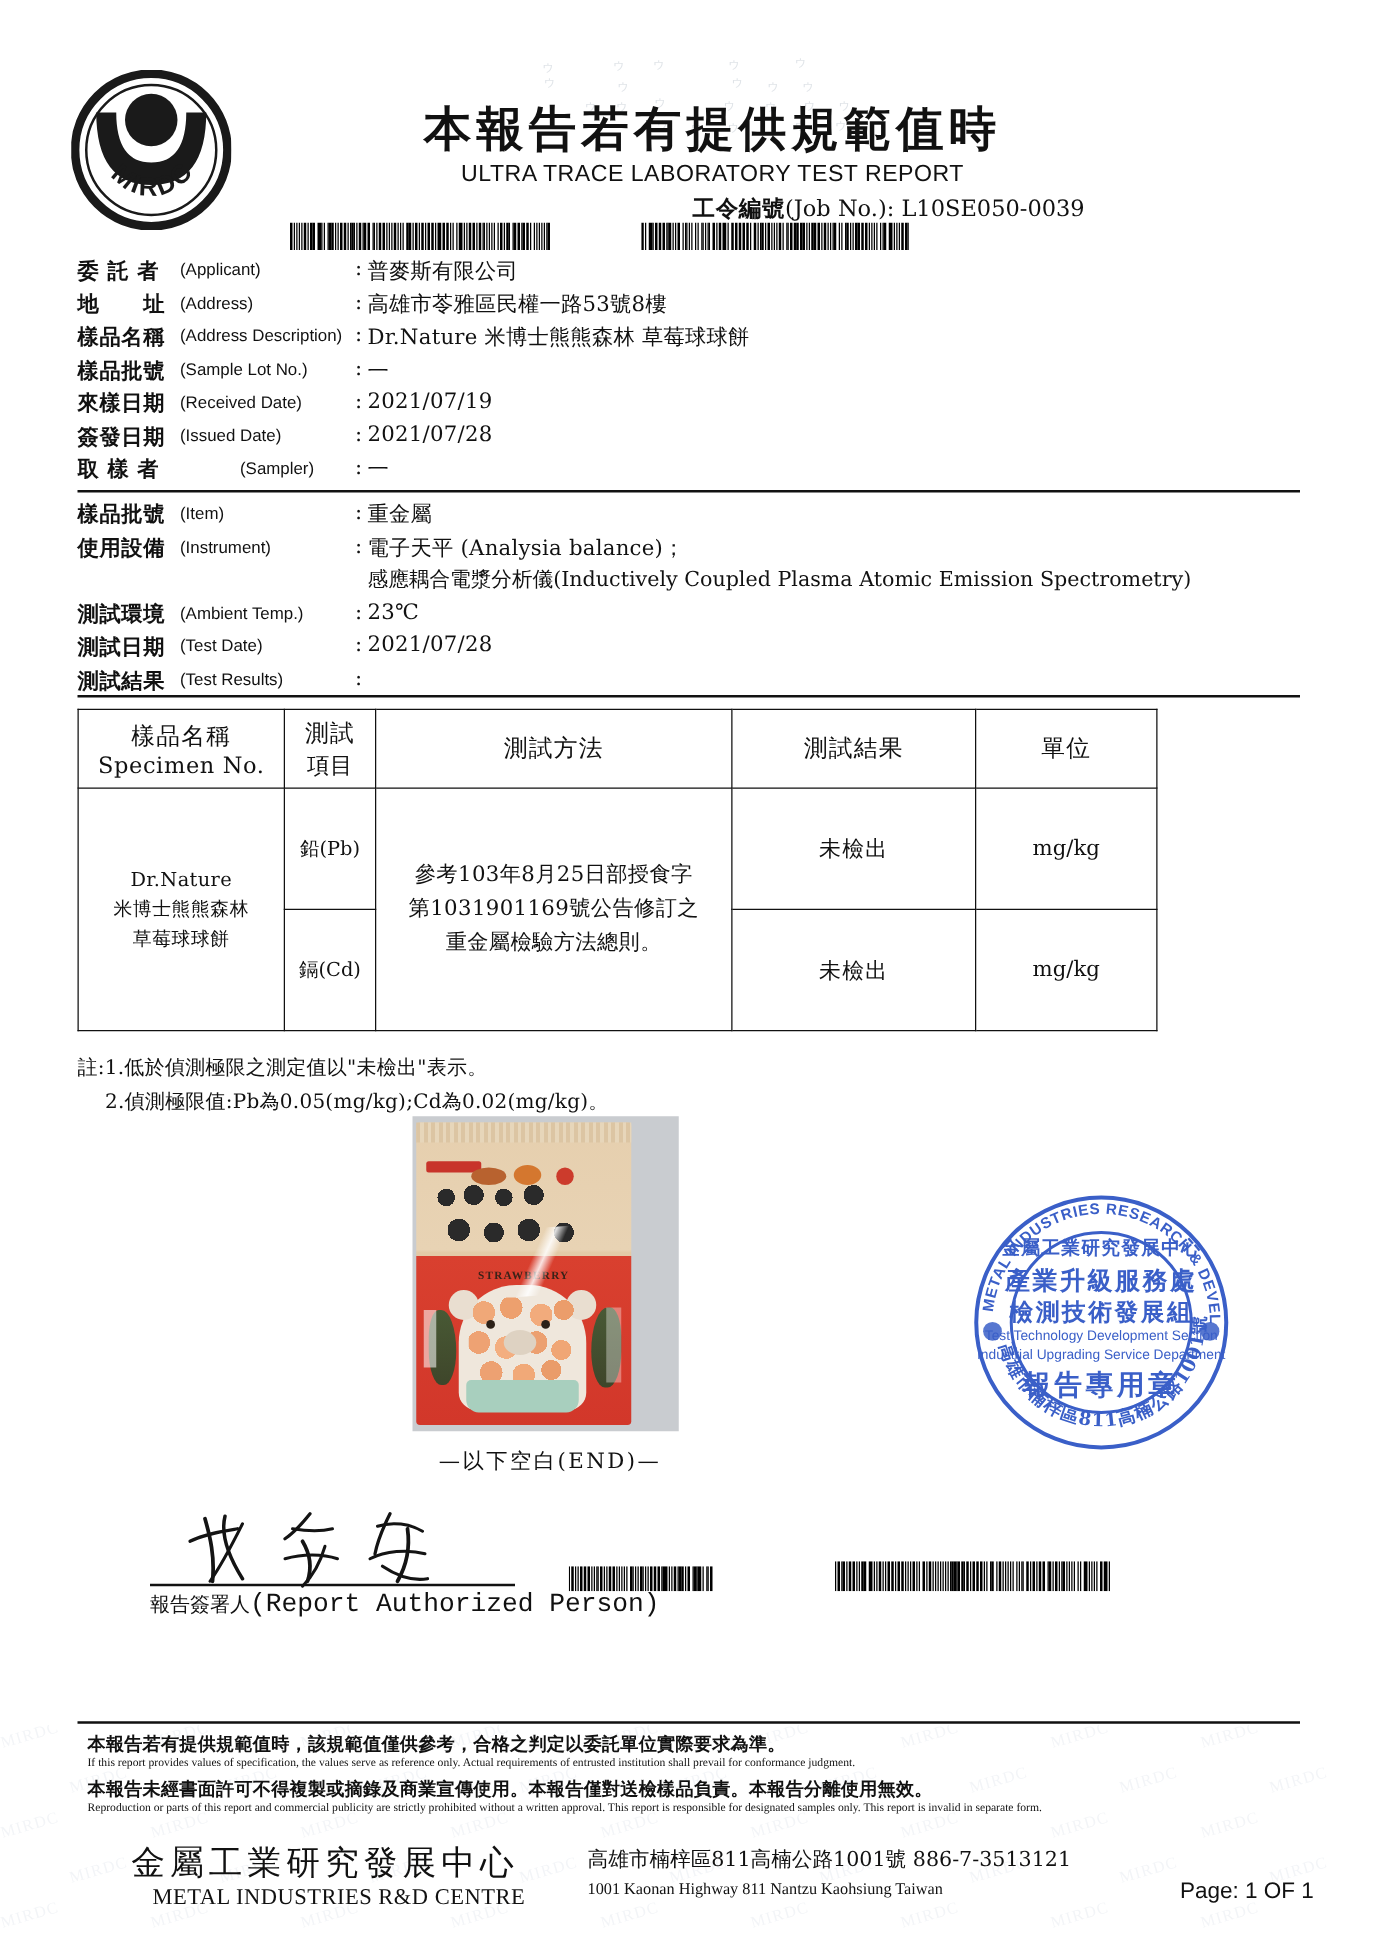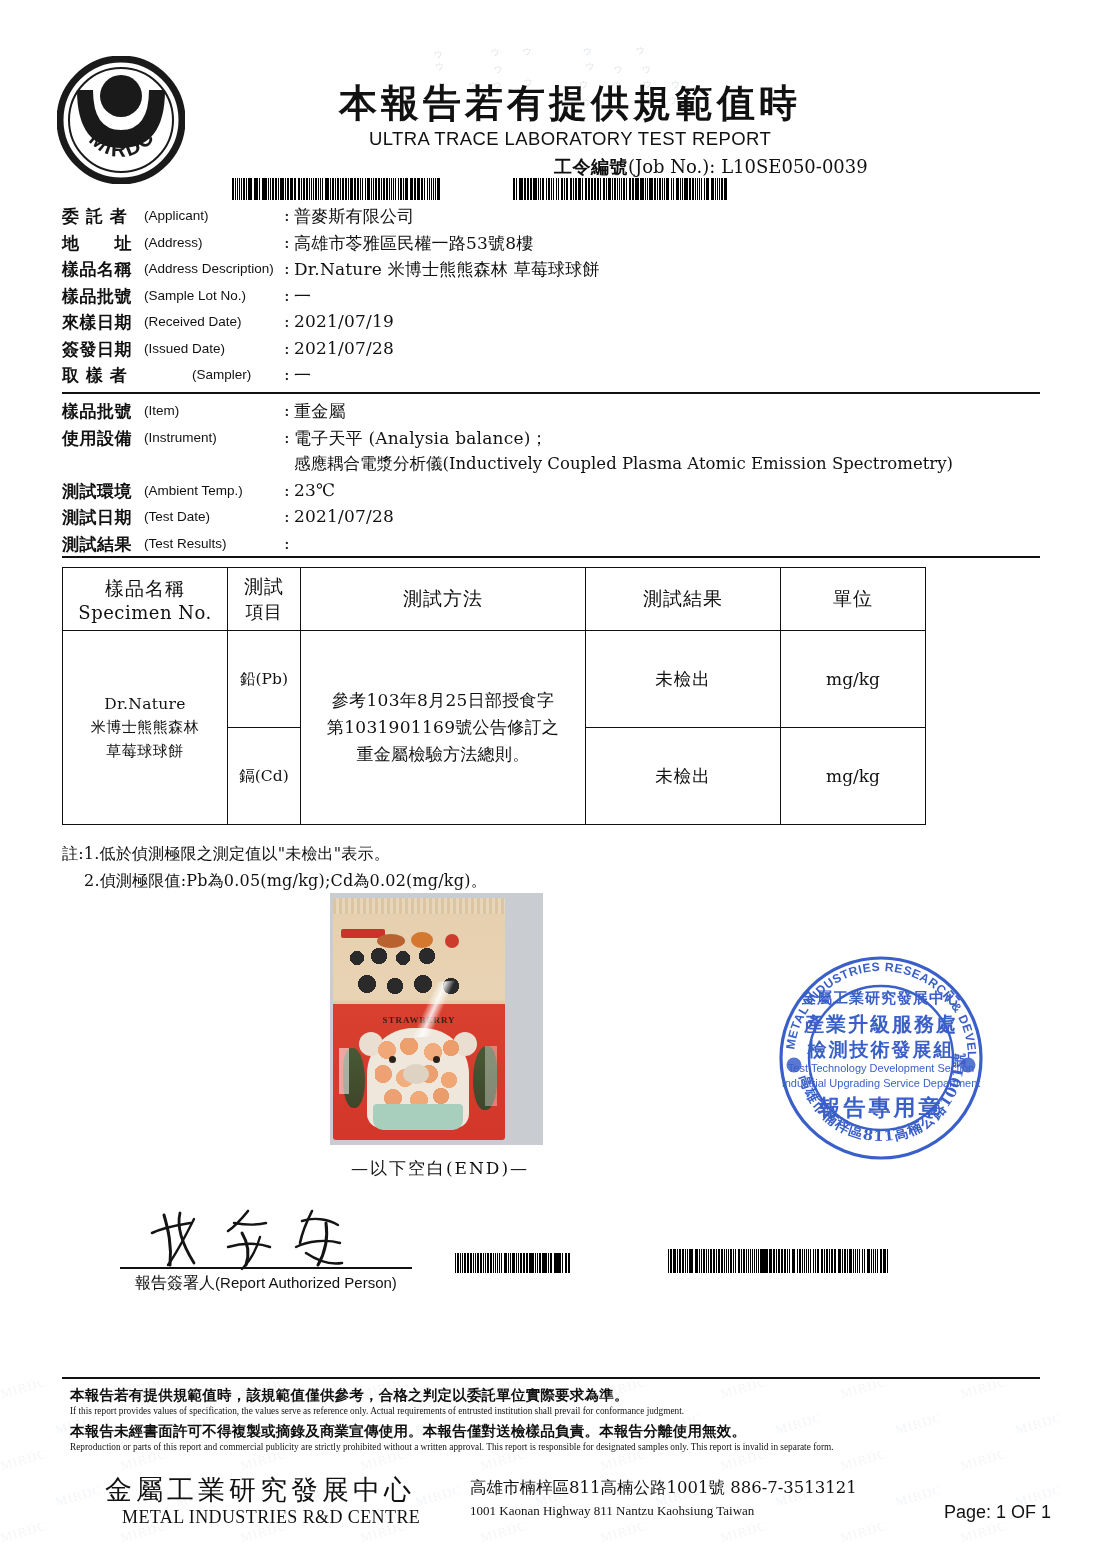--- a/index.html
+++ b/index.html
@@ -332,21 +332,21 @@
   }
   .sig-cap {
     position: absolute;
     left: 0; top: 68px;
     width: 292px;
     text-align: center;
     font-size: 16px;
     font-family: "DejaVu Serif","Liberation Serif", serif;
     white-space: nowrap;
   }
-  .sig-cap .en { font-family: Liberation Sans, sans-serif; font-size:15px; }
+  .sig-cap .en { font-family: Liberation Mono, monospace; font-size:21px; }
 
   
   .hr-foot {
     position: absolute;
     left: 62px; top: 1377px;
     width: 978px; height: 1.6px;
     background: #111;
   }
   .disc { position: absolute; left: 70px; }
   .disc .zh {

